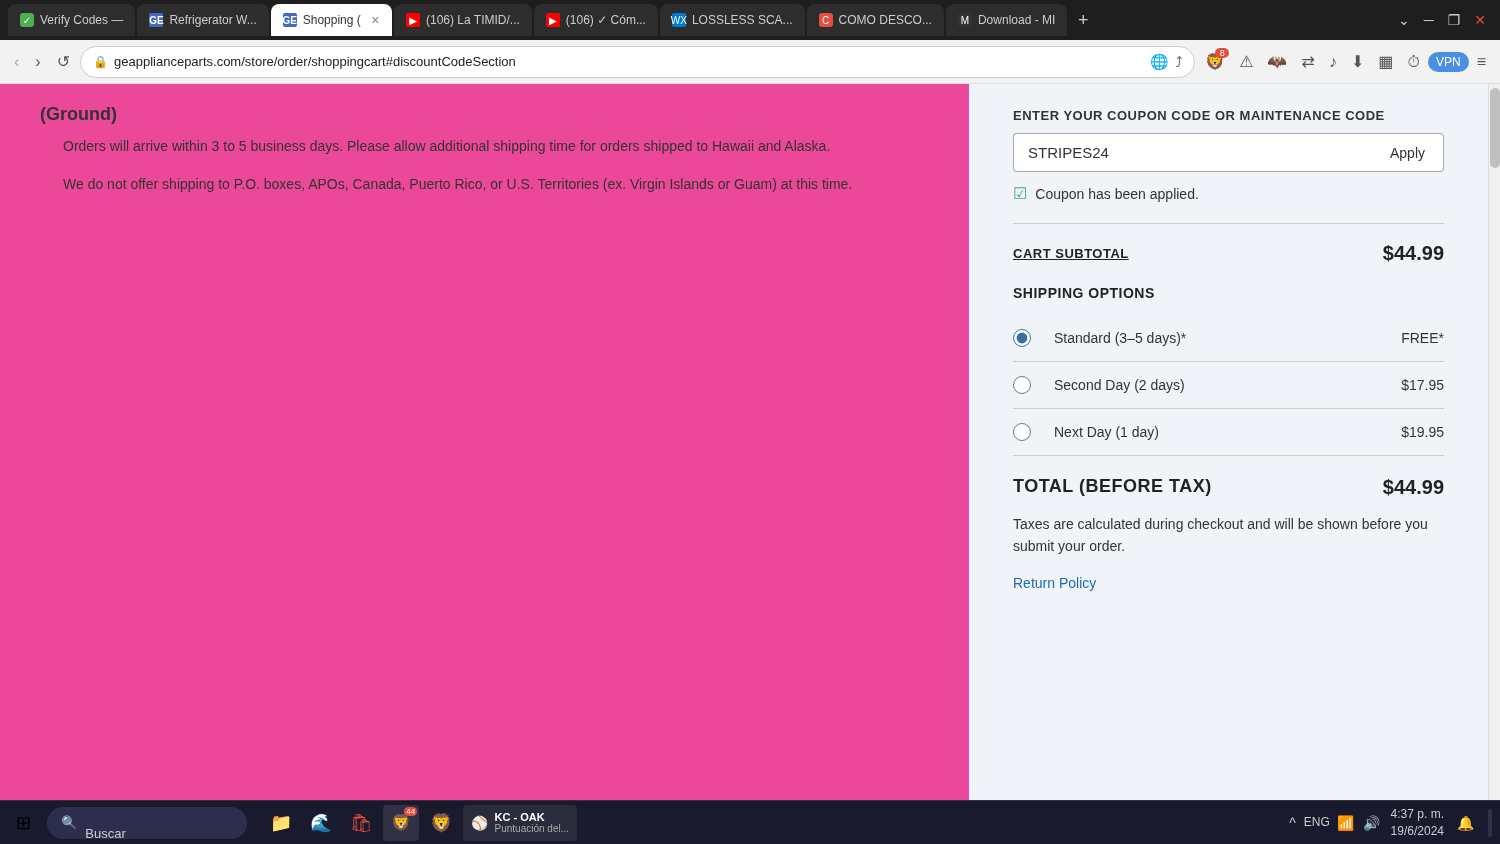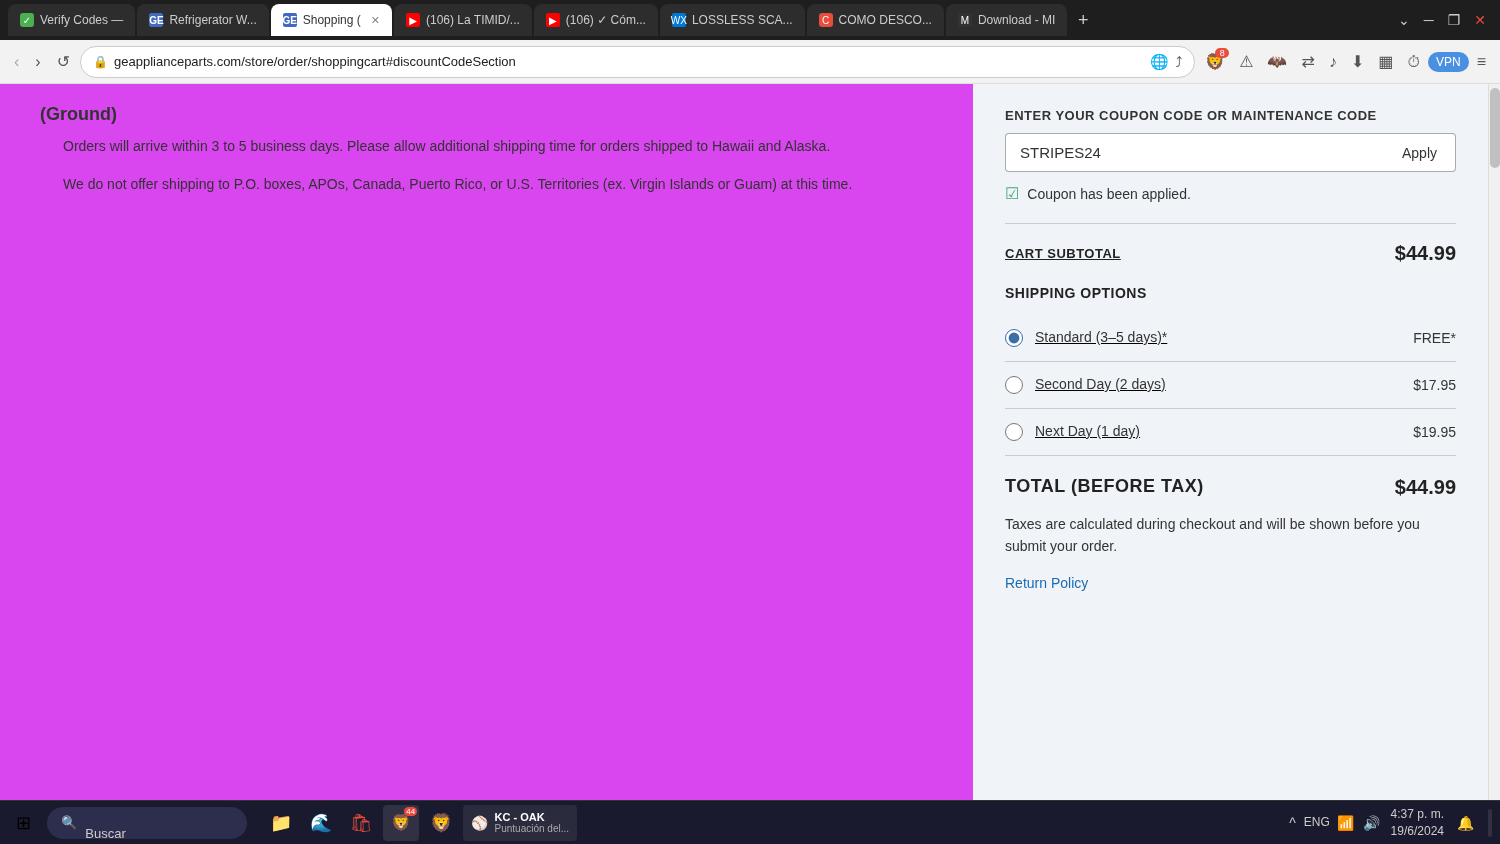--- a/index.html
+++ b/index.html
@@ -24,45 +24,45 @@
     .address-text { flex: 1; font-size: 13px; color: #202124; }
     .nav-tools { display: flex; gap: 2px; align-items: center; }
     .nav-tool-btn { background: none; border: none; cursor: pointer; color: #555; font-size: 16px; padding: 4px 6px; border-radius: 4px; position: relative; }
     .badge { position: absolute; top: 0; right: 2px; background: #e74c3c; color: #fff; font-size: 9px; border-radius: 8px; padding: 0 3px; min-width: 14px; text-align: center; }
     .vpn-btn { background: #4a90e2; color: #fff; border: none; border-radius: 12px; padding: 3px 8px; font-size: 12px; cursor: pointer; }
 
     
     .page-content { flex: 1; display: flex; overflow: hidden; }
 
     
-    .left-panel { flex: 1; padding: 20px 40px; overflow-y: auto; background: #d946ef; }
+    .left-panel { flex: 1; padding: 20px 40px; overflow-y: auto; background: #ec4899; }
     .shipping-heading { font-size: 18px; font-weight: bold; color: #333; margin-bottom: 10px; }
     .shipping-text { font-size: 14px; color: #333; line-height: 1.6; margin-bottom: 16px; margin-left: 23px; }
 
     
-    .right-panel { width: 520px; background: #f0f4f8; border-left: 5px solid #d946ef; padding: 24px 32px; overflow-y: auto; flex-shrink: 0; }
+    .right-panel { width: 520px; background: #f0f4f8; border-left: 1px solid #d946ef; padding: 24px 44px; overflow-y: auto; flex-shrink: 0; }
 
     .coupon-section { margin-bottom: 20px; }
     .coupon-label { font-size: 13px; font-weight: bold; color: #333; letter-spacing: 0.5px; margin-bottom: 10px; }
     .coupon-row { display: flex; gap: 0; align-items: stretch; }
     .coupon-input { flex: 1; border: 1.5px solid #aaa; border-right: none; padding: 10px 14px; font-size: 15px; color: #333; background: #fff; border-radius: 4px 0 0 4px; outline: none; }
     .coupon-apply { background: #fff; border: 1.5px solid #aaa; border-left: none; padding: 10px 18px; font-size: 14px; color: #333; cursor: pointer; border-radius: 0 4px 4px 0; font-weight: 500; }
 
     .coupon-applied { display: flex; align-items: center; gap: 8px; margin-top: 12px; font-size: 14px; color: #333; }
     .coupon-check { color: #4a7; font-size: 16px; }
 
     .divider { border: none; border-top: 1px solid #ccc; margin: 18px 0; }
 
     .cart-subtotal-row { display: flex; justify-content: space-between; align-items: center; margin-bottom: 20px; }
     .cart-subtotal-label { font-size: 13px; font-weight: bold; color: #222; letter-spacing: 0.5px; text-decoration: underline; }
     .cart-subtotal-value { font-size: 20px; font-weight: bold; color: #222; }
 
     .shipping-options-label { font-size: 14px; font-weight: bold; color: #222; letter-spacing: 0.5px; margin-bottom: 14px; }
     .shipping-option { display: flex; align-items: center; justify-content: space-between; padding: 14px 0; border-bottom: 1px solid #ccc; }
-    .shipping-option-left { display: flex; align-items: flex-start; gap: 12px; text-decoration: underline; }
+    .shipping-option-left { display: flex; align-items: center; gap: 23px; }
     .shipping-option-radio { width: 18px; height: 18px; accent-color: #3a6ea5; cursor: pointer; }
     .shipping-option-name { font-size: 14px; color: #333; }
     .shipping-option-price { font-size: 14px; color: #333; font-weight: 500; }
 
     .total-row { display: flex; justify-content: space-between; align-items: flex-start; margin-top: 20px; margin-bottom: 14px; }
     .total-label { font-size: 18px; font-weight: bold; color: #222; letter-spacing: 0.5px; }
     .total-value { font-size: 20px; font-weight: bold; color: #222; }
 
     .tax-note { font-size: 14px; color: #333; line-height: 1.6; margin-bottom: 16px; }
     .return-policy-link { font-size: 14px; color: #1a6bb3; text-decoration: none; cursor: pointer; }

